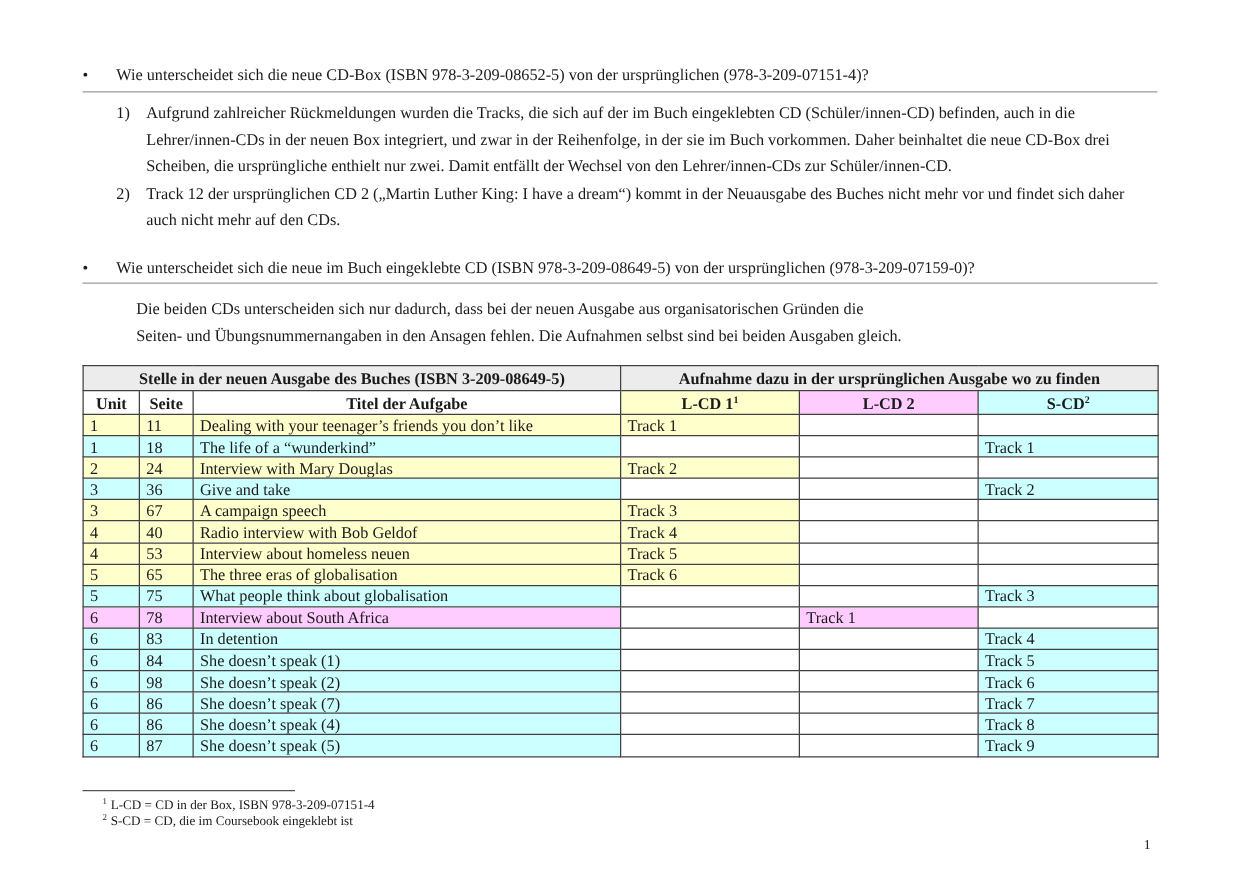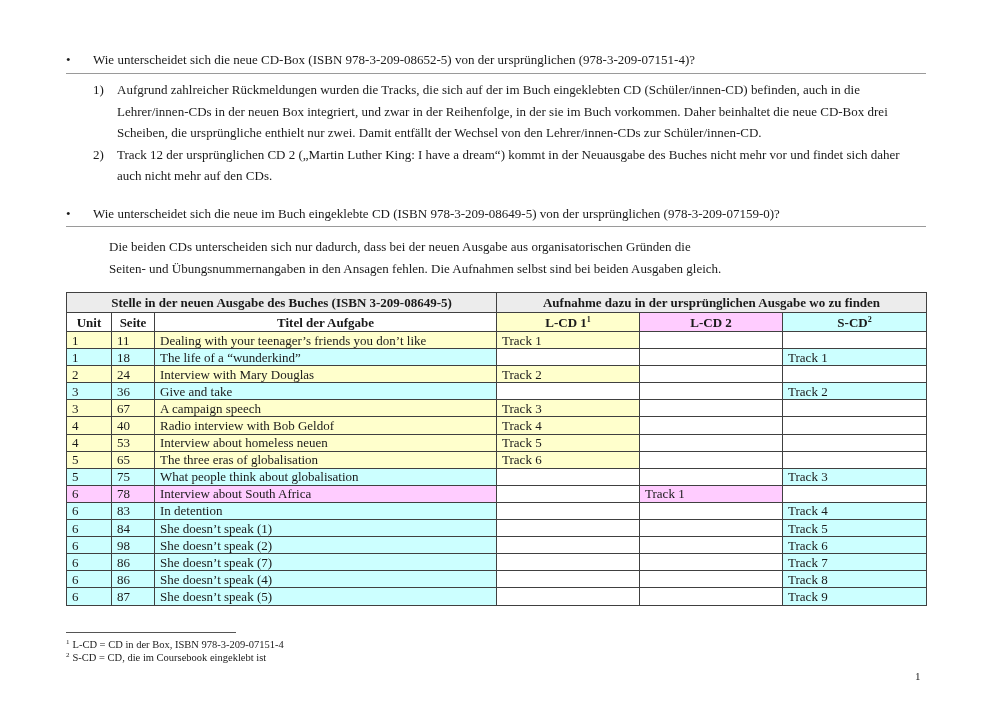--- a/index.html
+++ b/index.html
@@ -29,21 +29,21 @@
     }
     table.cd th { font-weight: bold; text-align: center; }
     table.cd tr.h1 th { background: #ececec; height: 19px; }
     table.cd tr.h2 th { height: 18px; }
     .bg-y { background: #ffffcc; }
     .bg-c { background: #ccffff; }
     .bg-p { background: #ffccff; }
     .bg-w { background: #ffffff; }
     sup { font-size: 8px; line-height: 0; vertical-align: 5px; }
     .fn-rule { position: absolute; left: 66px; top: 632px; width: 170px; border-top: 1px solid #555; }
-    .fn { position: absolute; left: 66px; font-size: 10.5px; line-height: 12px; white-space: nowrap; }
+    .fn { position: absolute; left: 82px; font-size: 10.5px; line-height: 12px; white-space: nowrap; }
     .fn sup { font-size: 7px; vertical-align: 4px; margin-right: 3px; }
     .pagenum { position: absolute; left: 915px; top: 670px; font-size: 11px; }
   </style>
 </head>
 <body>
 
 <div class="q" style="top:52px;">
   <span class="bullet">•</span>
   <span class="qtext">Wie unterscheidet sich die neue CD-Box (ISBN 978-3-209-08652-5) von der ursprünglichen (978-3-209-07151-4)?</span>
 </div>

